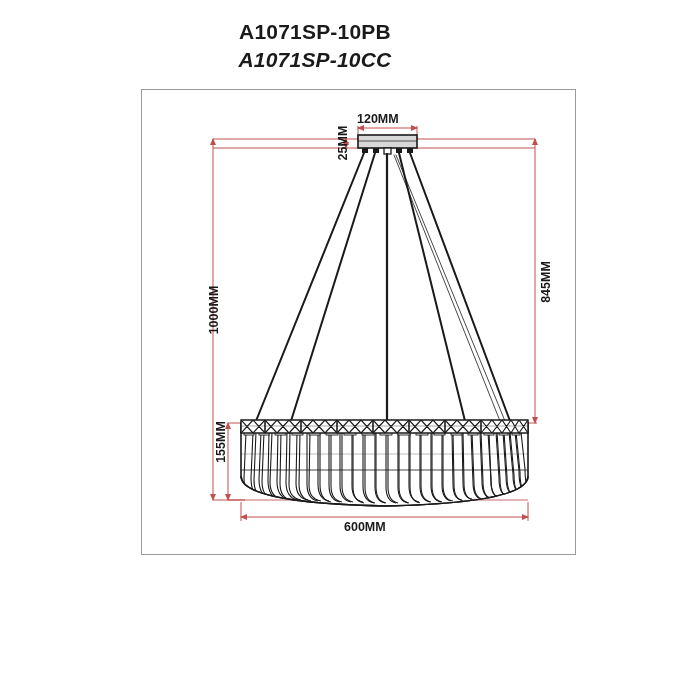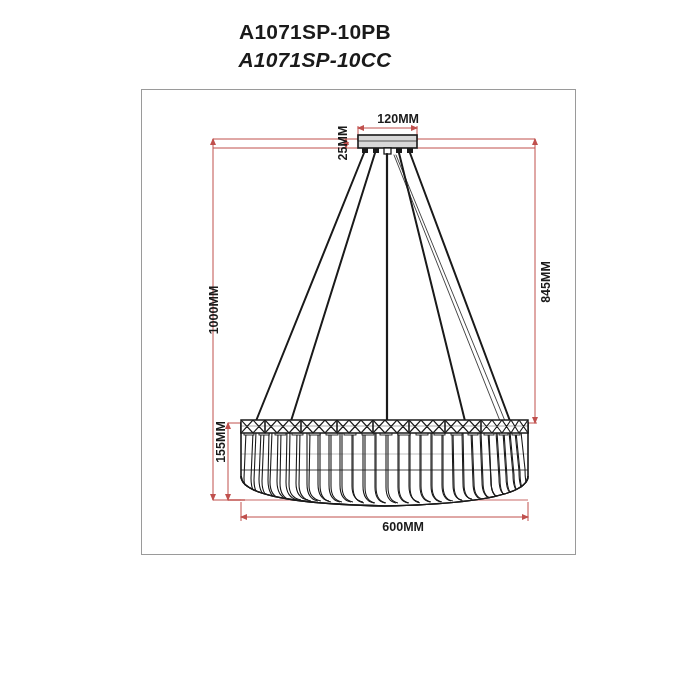--- a/index.html
+++ b/index.html
@@ -247,25 +247,25 @@
             <line x1="468" y1="412" x2="468" y2="425"></line>
           </g>
         </g>
         <line x1="228" y1="418" x2="515" y2="418" stroke="#1a1a1a" stroke-width="0.6" opacity="0.6"></line>
       </g>
 
       <path d="M228,468 Q228,495 371.5,498 Q515,495 515,468" fill="none" stroke="#1a1a1a" stroke-width="1.6"></path>
     </g>
   </svg>
 
-  <div class="dimlabel" style="left:344px;top:104px;width:62px;text-align:right;">120MM</div>
+  <div class="dimlabel" style="left:344px;top:104px;width:62px;text-align:left;">120MM</div>
 
   <div class="dimlabel vert" style="left:300px;top:128px;width:60px;text-align:center;transform:rotate(-90deg);">25MM</div>
 
   <div class="dimlabel vert" style="left:156px;top:295px;width:90px;text-align:center;transform:rotate(-90deg);">1000MM</div>
 
   <div class="dimlabel vert" style="left:493px;top:267px;width:80px;text-align:center;transform:rotate(-90deg);">845MM</div>
 
   <div class="dimlabel vert" style="left:170px;top:427px;width:76px;text-align:center;transform:rotate(-90deg);">155MM</div>
 
-  <div class="dimlabel" style="left:331px;top:512px;width:80px;text-align:right;">600MM</div>
+  <div class="dimlabel" style="left:331px;top:512px;width:80px;text-align:left;">600MM</div>
 
 </div>
 
 </body></html>

